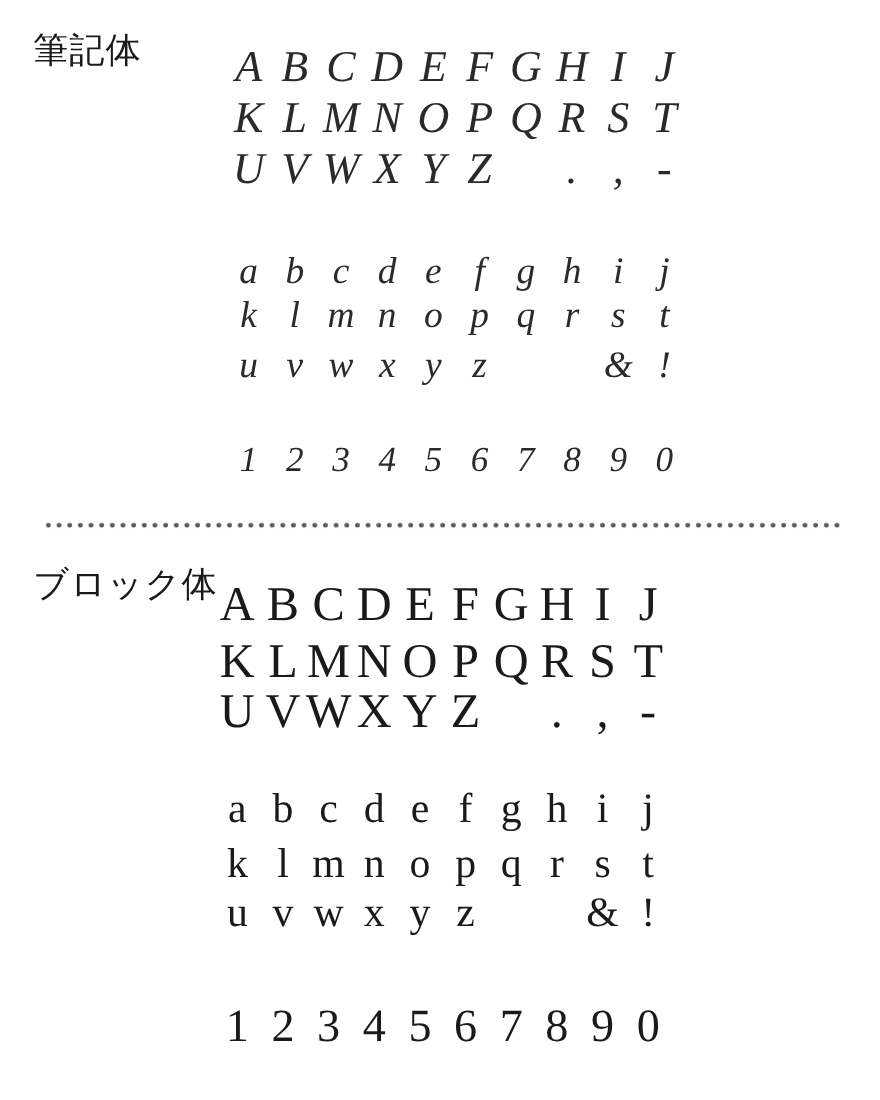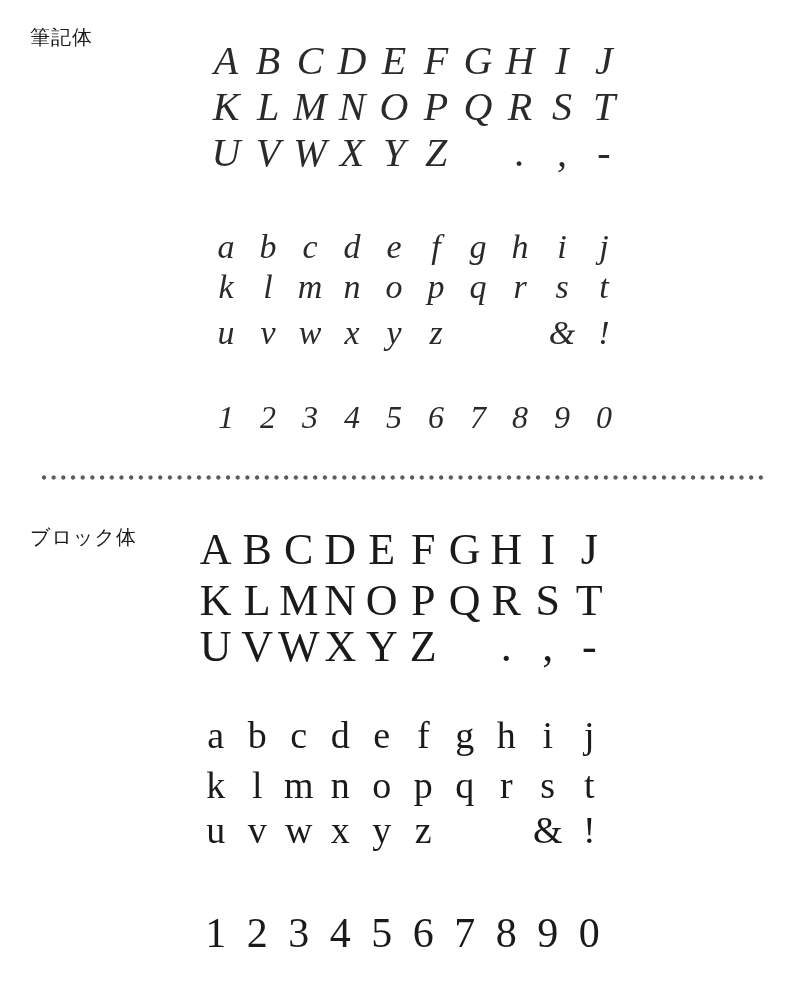--- a/index.html
+++ b/index.html
@@ -13,28 +13,28 @@
     height: 1000px;
     background: #ffffff;
     overflow: hidden;
     font-family: "Liberation Serif", serif;
     color: #1c1c1c;
   }
   .section-label {
     position: absolute;
     left: 30px;
     font-family: Liberation Sans, sans-serif;
-    font-size: 20px;
+    font-size: 32px;
     font-weight: 400;
     color: #1a1a1a;
     letter-spacing: 1px;
     white-space: nowrap;
   }
   .label-script { top: 24px; }
-  .label-block  { top: 524px; }
+  .label-block  { top: 510px; }
 
   .char-row {
     position: absolute;
     display: grid;
     grid-template-columns: repeat(10, 1fr);
     align-items: center;
   }
   .char-row .ch {
     text-align: center;
     white-space: pre;

